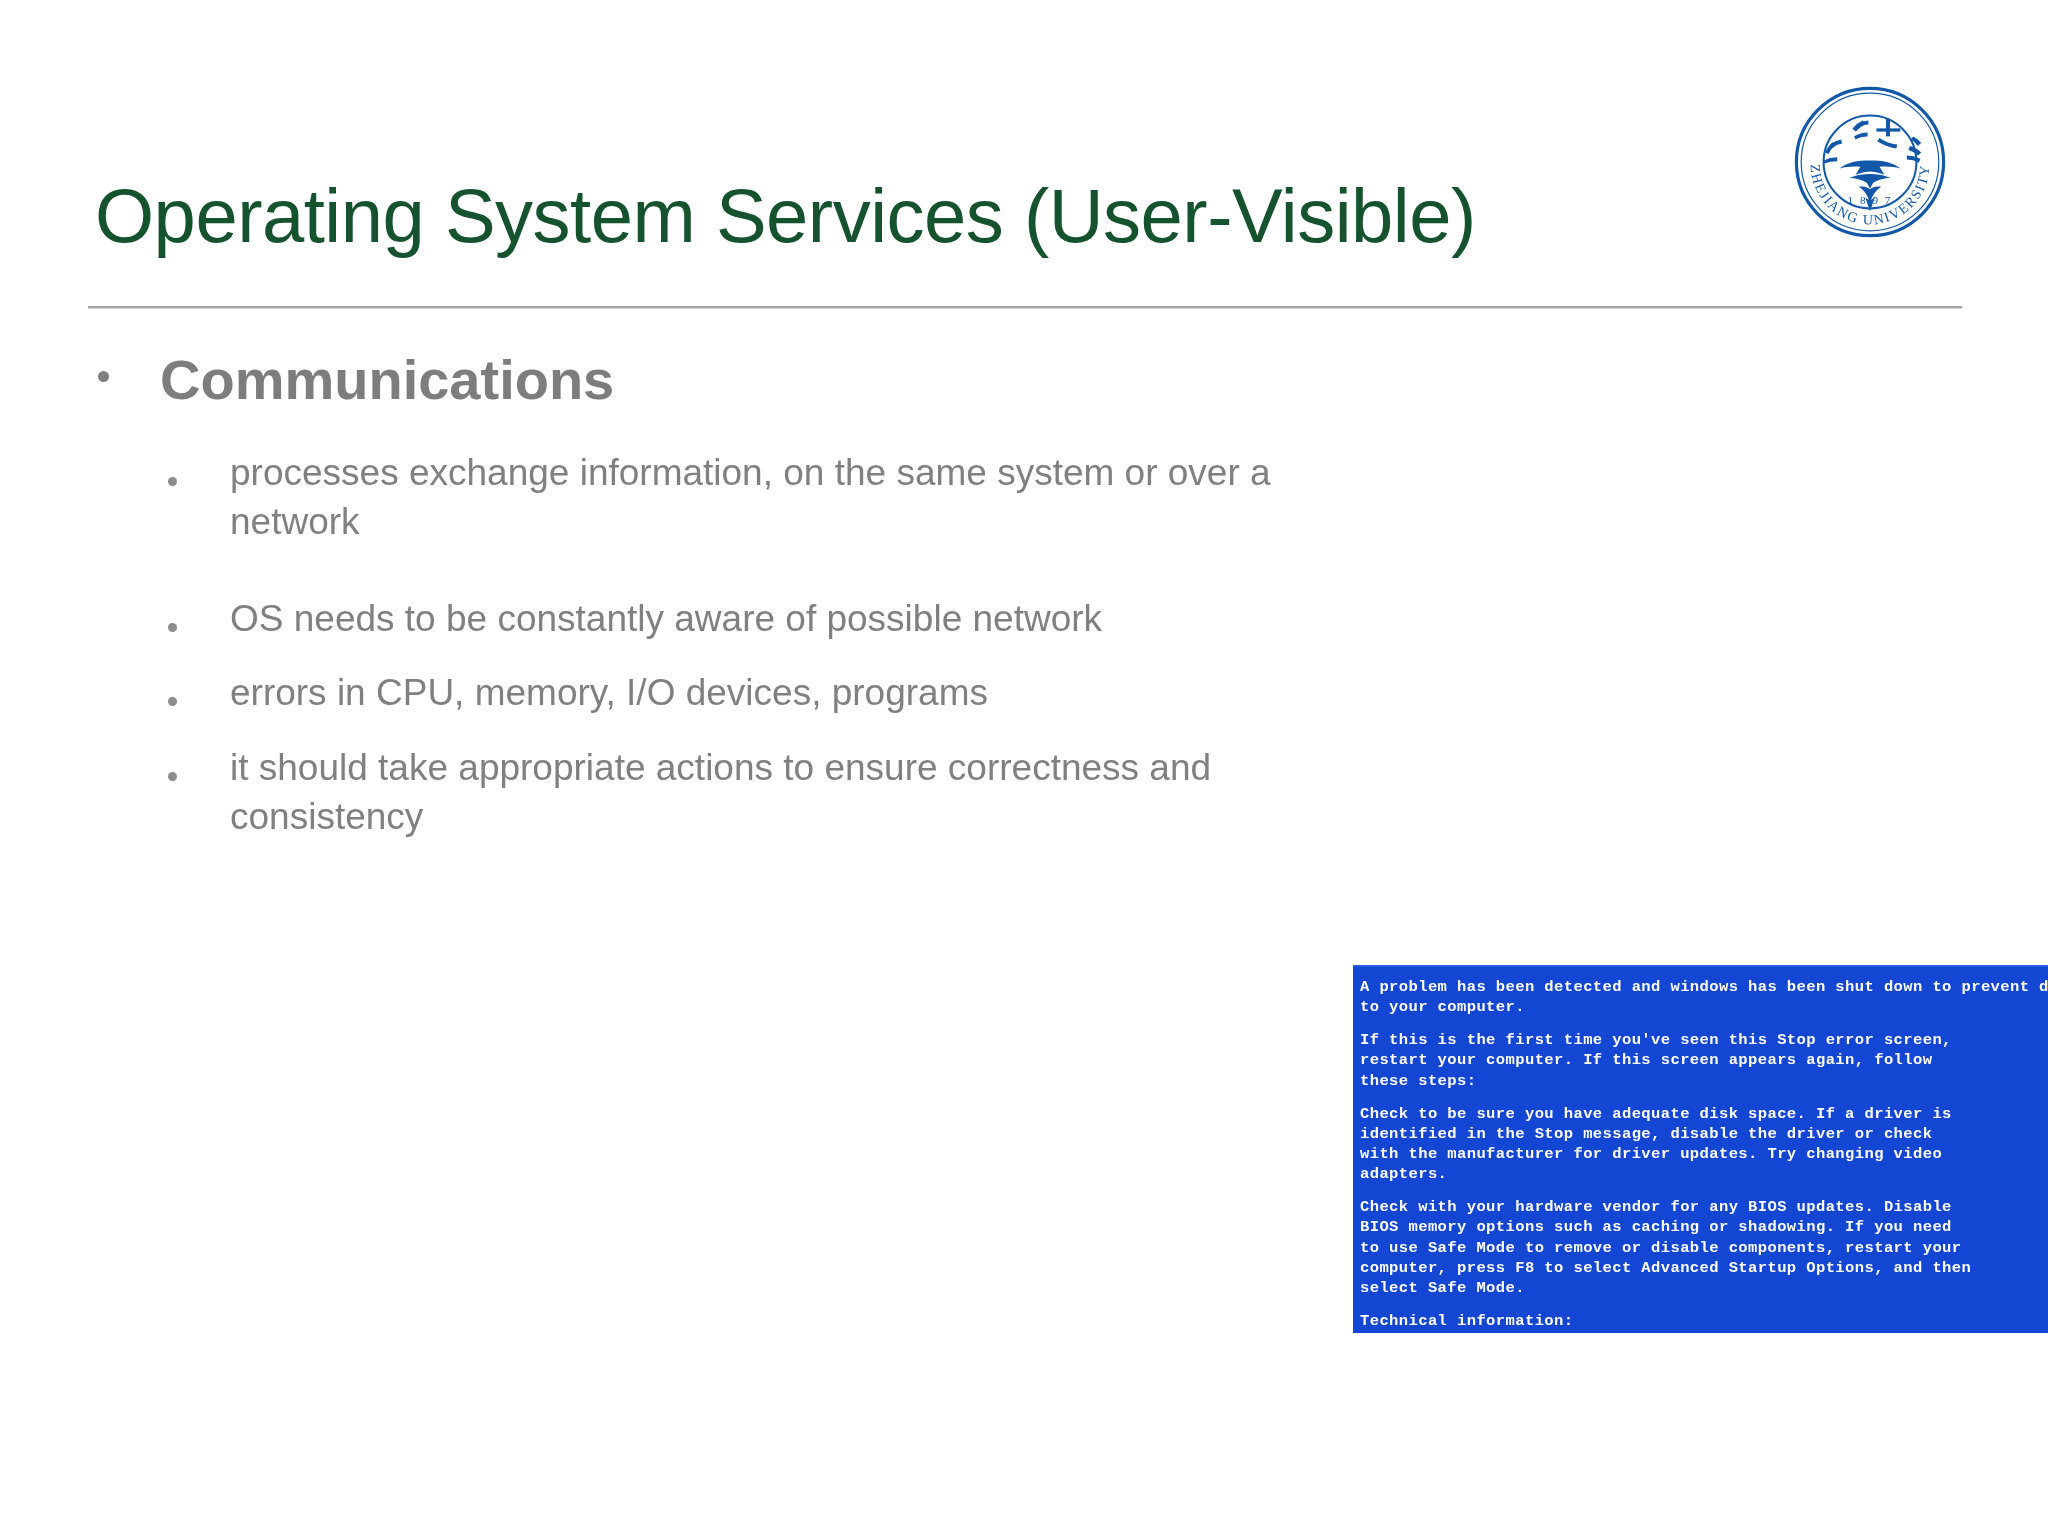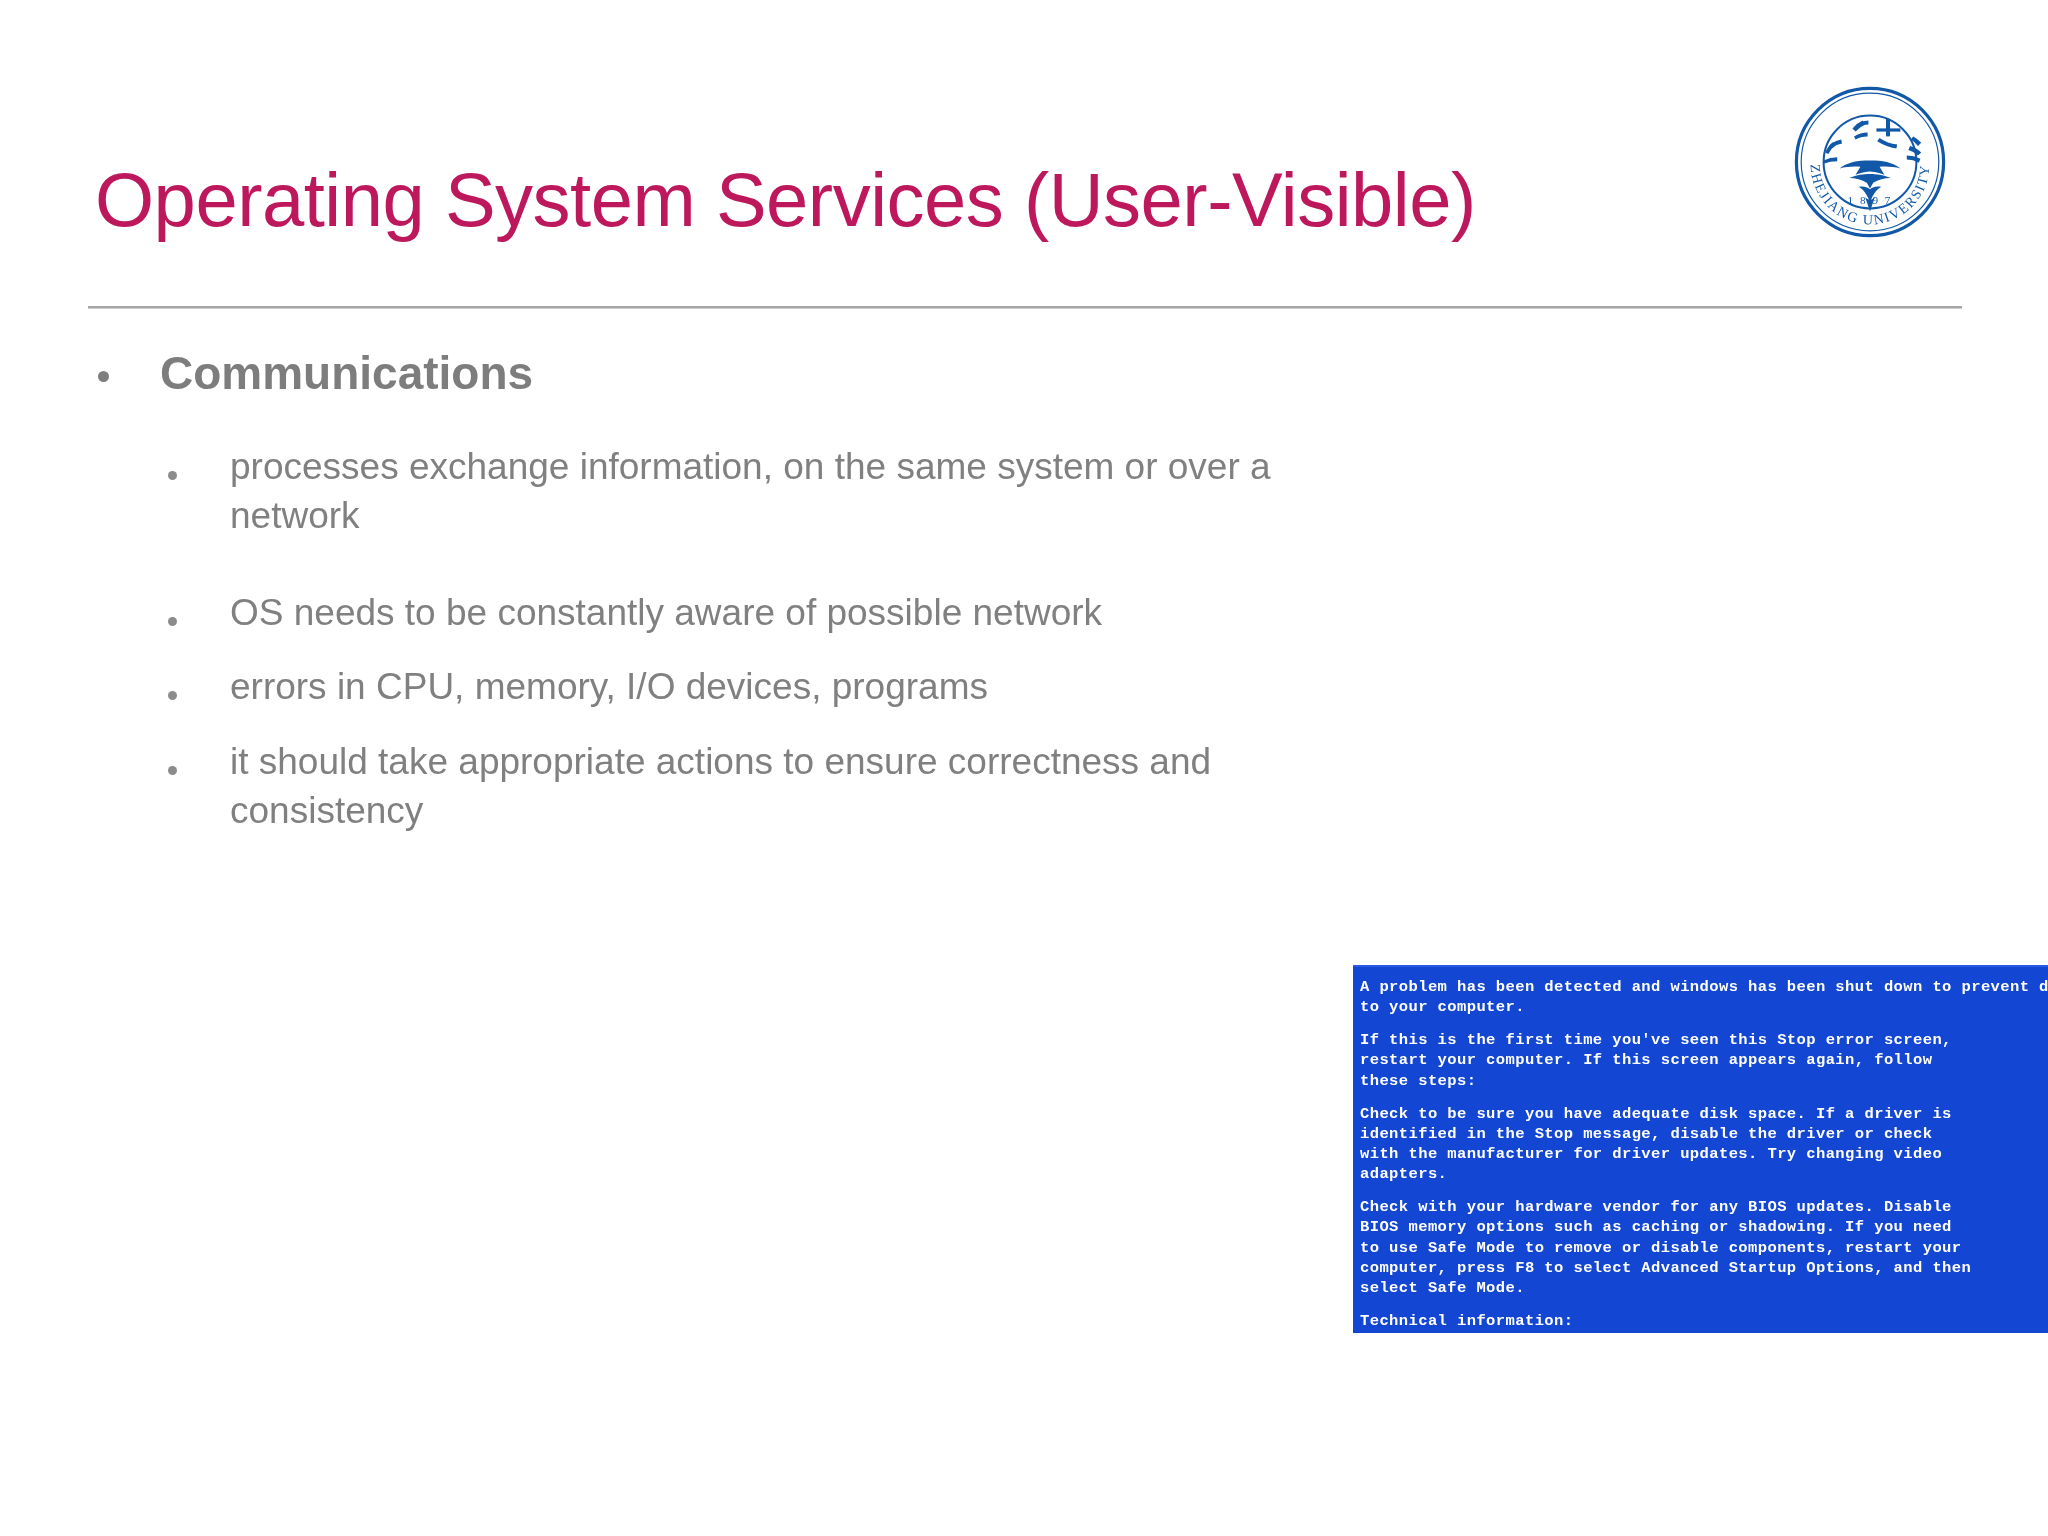--- a/index.html
+++ b/index.html
@@ -26,26 +26,26 @@
     top: 82px;
     width: 160px;
     height: 160px;
   }
   .logo svg { display: block; width: 160px; height: 160px; }
 
   
   .title {
     position: absolute;
     left: 95px;
-    top: 160px;
+    top: 176px;
     width: 1700px;
     font-size: 76px;
     line-height: 1.05;
     font-weight: 400;
-    color: #be185d;
+    color: #14532d;
     letter-spacing: -0.5px;
     white-space: nowrap;
   }
 
   .title-rule {
     position: absolute;
     left: 88px;
     top: 306px;
     width: 1874px;
     height: 3px;
@@ -70,21 +70,21 @@
   .l1 .bullet {
     position: absolute;
     left: 98px;
     top: 26px;
     width: 11px;
     height: 11px;
     border-radius: 50%;
     background: #7f7f7f;
   }
   .l1 .text {
-    font-size: 46px;
+    font-size: 56px;
     font-weight: bold;
     color: #7d7d7d;
     line-height: 1.25;
   }
 
   .l2 {
     position: relative;
     padding-left: 230px;
     margin-bottom: 26px;
   }

